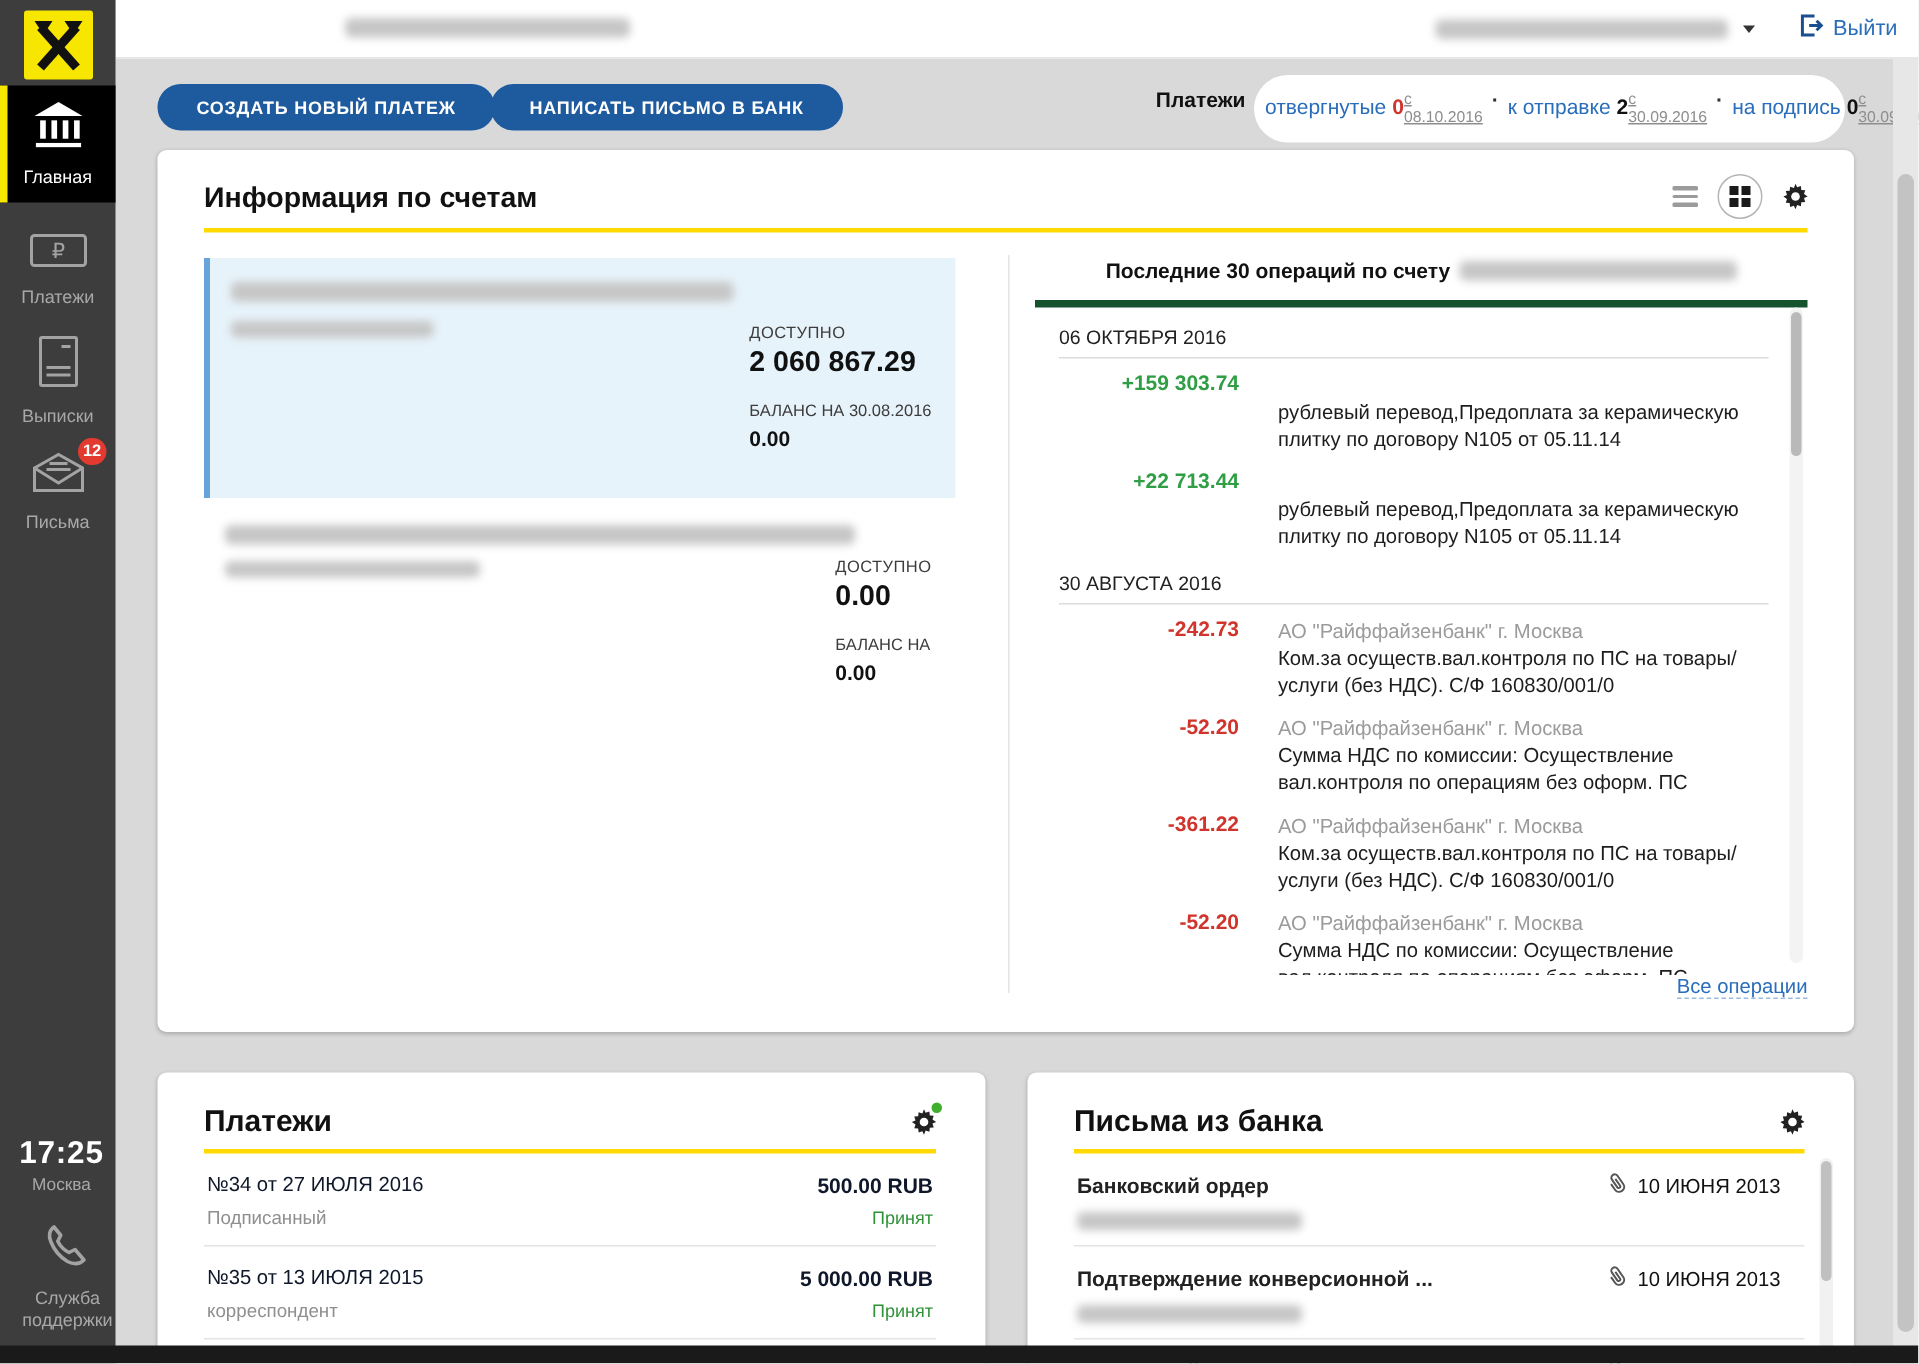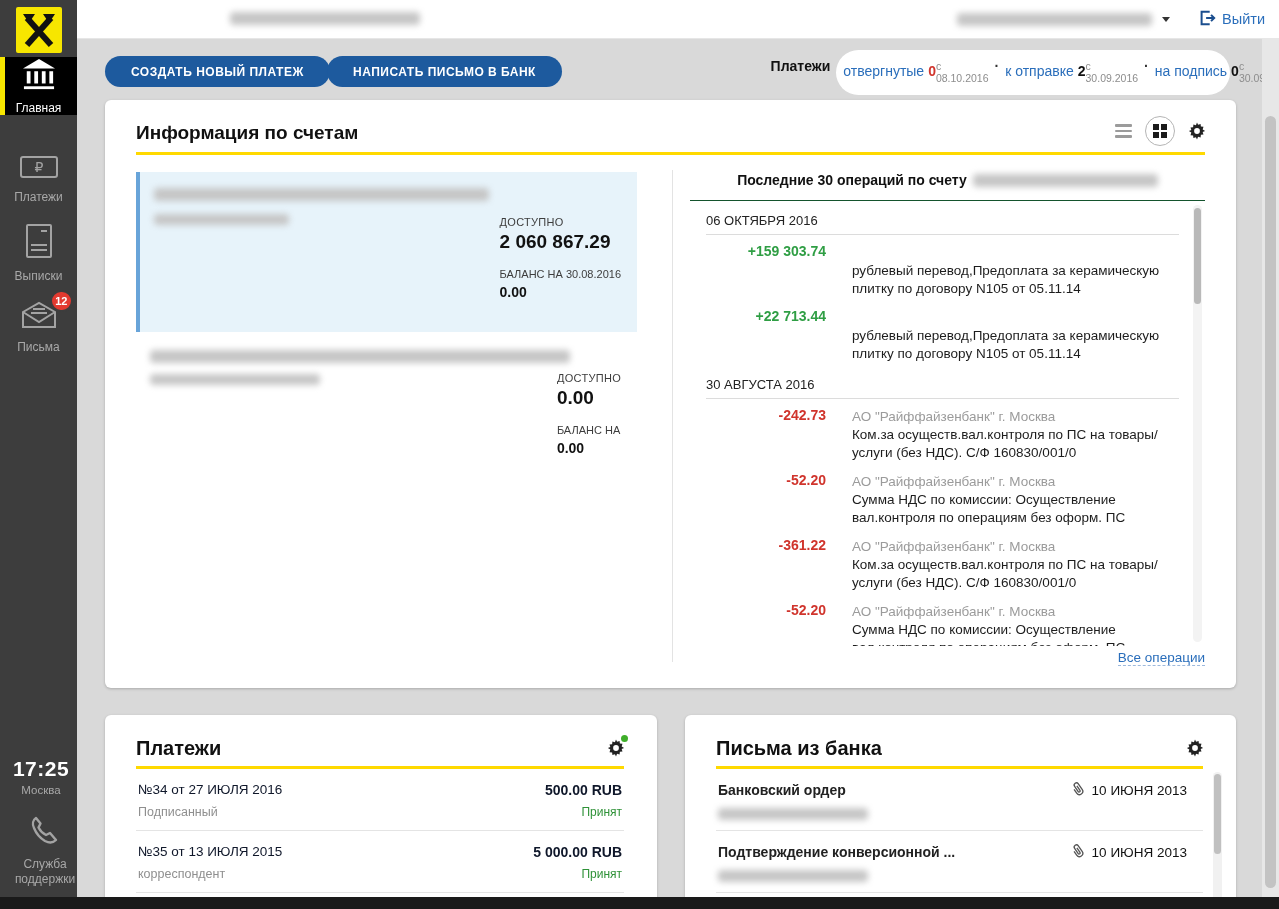--- a/index.html
+++ b/index.html
@@ -13,21 +13,21 @@
   .tb-right{position:absolute;right:14px;top:0;height:38px;display:flex;align-items:center;gap:10px;}
   .tb-user-blob{width:195px;height:13px;}
   .caret{width:0;height:0;border-left:4.5px solid transparent;border-right:4.5px solid transparent;border-top:5.5px solid #333;margin-right:18px;}
   .logout{display:flex;align-items:center;gap:6px;color:#2a6ebb;font-size:14.5px;cursor:pointer;}
 
   
   .sidebar{position:absolute;left:0;top:0;width:77px;height:909px;background:#3d3d3d;z-index:10;}
   .logo{position:absolute;left:16px;top:7px;width:46px;height:46px;background:#f7e600;border-radius:2px;}
   .nav-item{position:absolute;left:0;width:77px;height:74px;display:flex;flex-direction:column;align-items:center;justify-content:center;gap:6px;cursor:pointer;}
   .nav-item .lbl{font-size:12px;color:#a8a8a8;}
-  .nav-item.active{background:#000;height:58px;justify-content:flex-end;}
+  .nav-item.active{background:#000;height:78px;}
   .nav-item.active:before{content:"";position:absolute;left:0;top:0;bottom:0;width:5px;background:#f7e600;}
   .nav-item.active .lbl{color:#fff;}
   .icon-wrap{position:relative;}
   .badge{position:absolute;top:-10px;right:-14px;min-width:22px;height:22px;border-radius:11px;background:#e33a30;color:#fff;font-size:11px;font-weight:bold;display:flex;align-items:center;justify-content:center;border:2px solid #3d3d3d;box-sizing:border-box;padding:0 3px;}
   .sb-time{position:absolute;left:0;top:757px;width:82px;text-align:center;}
   .sb-time .t{color:#fff;font-size:21px;font-weight:bold;letter-spacing:.5px;}
   .sb-time .c{color:#a8a8a8;font-size:11.5px;margin-top:3px;}
   .sb-support{position:absolute;left:0;top:815px;width:90px;text-align:center;cursor:pointer;}
   .sb-support .lbl{color:#a8a8a8;font-size:12px;line-height:1.25;margin-top:4px;}
 
@@ -36,21 +36,21 @@
   .btn1{left:105px;}
   .btn2{left:327px;}
 
   
   .pill{position:absolute;left:836px;top:50px;width:394px;height:45px;background:#fff;border-radius:23px;box-sizing:border-box;display:flex;align-items:flex-start;justify-content:center;padding-top:8px;z-index:5;}
   .sp-title{font-size:14px;font-weight:bold;color:#111;margin-right:9px;}
   .sp-group{display:flex;align-items:center;margin:0 4px;}
   .sp-line{font-size:14px;color:#2a6ebb;white-space:nowrap;cursor:pointer;}
   .sp-line b{color:#111;margin-left:4px;font-weight:bold;}
   .sp-group.red .sp-line b{color:#d0342c;}
-  .sp-date{font-size:10.5px;color:#8d8d8d;margin-top:2px;}
+  .sp-date{font-size:10.5px;color:#8d8d8d;margin-top:2px;text-decoration:underline;}
   .sp-dot{color:#333;font-weight:bold;font-size:14px;margin:0 2px;}
 
   
   .card{position:absolute;background:#fff;border-radius:6px;box-shadow:0 1px 3px rgba(0,0,0,.22);}
   .main-card{left:105px;top:100px;width:1131px;height:588px;}
   .mc-title{position:absolute;left:31px;top:22px;font-size:19px;font-weight:bold;color:#111;}
   .mc-icons{position:absolute;right:30px;top:16px;display:flex;align-items:center;gap:13px;}
   .i-list{display:flex;flex-direction:column;gap:3px;cursor:pointer;padding:4px 0;}
   .i-list span{width:17px;height:2.5px;background:#9b9b9b;border-radius:1px;}
   .i-grid{width:30px;height:30px;border:1.5px solid #b5b5b5;border-radius:50%;display:flex;align-items:center;justify-content:center;cursor:pointer;box-sizing:border-box;}
@@ -77,21 +77,21 @@
   .av{font-size:19px;font-weight:bold;color:#111;margin-top:3px;}
   .bl{font-size:11px;color:#3d3d3d;margin-top:15px;}
   .bv{font-size:14px;font-weight:bold;color:#111;margin-top:4px;}
 
   .vdiv{position:absolute;left:567px;top:70px;width:1px;height:492px;background:#e3e3e3;}
 
   
   .ops{position:absolute;left:585px;top:72px;width:515px;}
   .ops-title{text-align:center;font-size:14px;font-weight:bold;color:#111;white-space:nowrap;}
   .ops-title .blob{width:185px;height:13px;vertical-align:-2px;margin-left:6px;}
-  .ops-list{position:absolute;left:0;top:28px;width:515px;height:445px;overflow:hidden;border-top:1px solid #14532d;}
+  .ops-list{position:absolute;left:0;top:28px;width:515px;height:445px;overflow:hidden;border-top:5px solid #14532d;}
   .ops-inner{padding:8px 26px 0 16px;}
   .op-date{font-size:13px;color:#222;padding:4px 0 6px;}
   .op-hr{height:1px;background:#dcdcdc;margin-bottom:8px;}
   .op-row{display:flex;margin-bottom:10px;cursor:pointer;}
   .op-amount{width:120px;text-align:right;font-size:14px;font-weight:bold;flex:none;padding-top:0;}
   .op-amount.pos{color:#2f9e44;}
   .op-amount.neg{color:#d0342c;}
   .op-text{margin-left:26px;width:327px;}
   .op-payee{font-size:13.5px;color:#9b9b9b;min-height:19px;line-height:19px;}
   .op-desc{font-size:13.5px;color:#1d1d1d;line-height:18px;}

